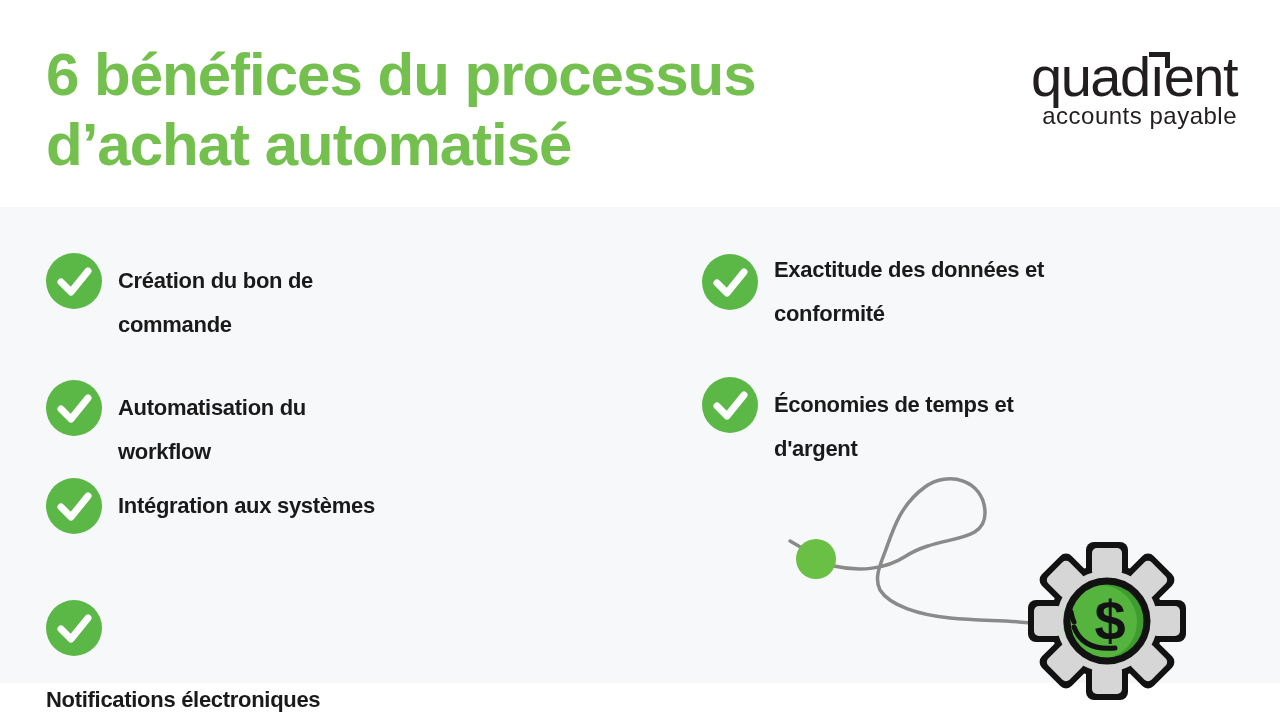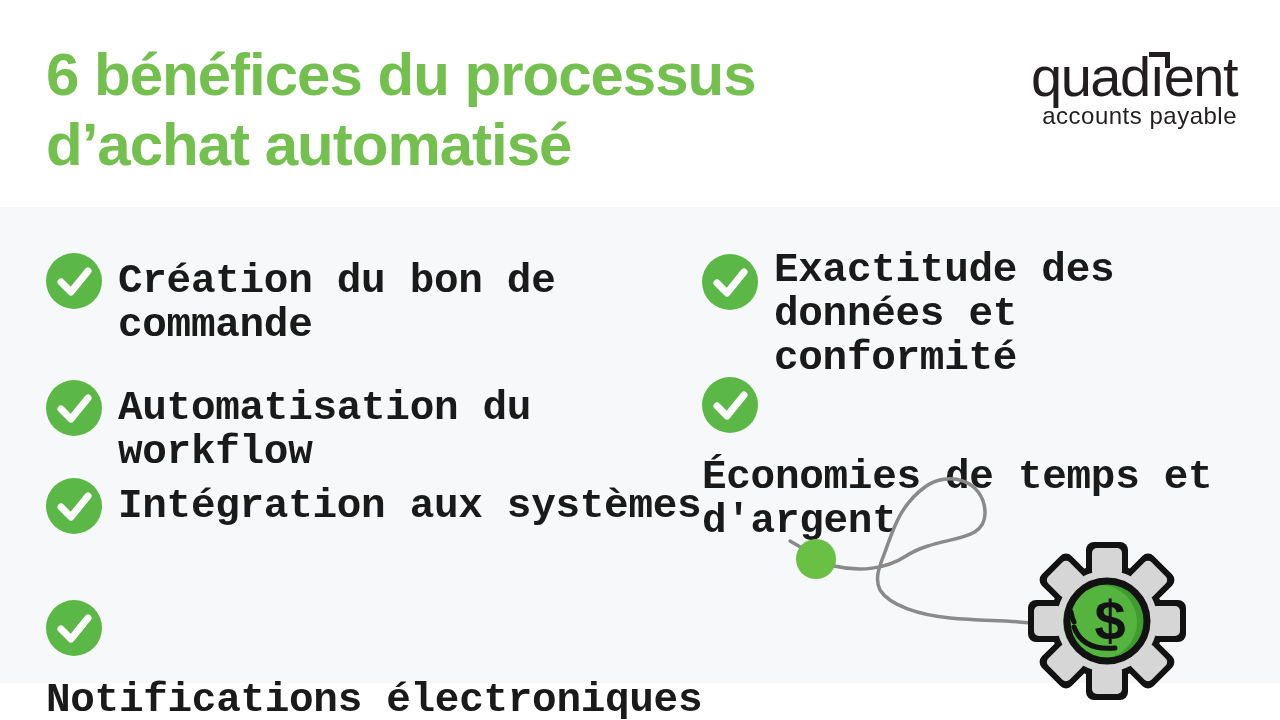--- a/index.html
+++ b/index.html
@@ -14,30 +14,30 @@
   .logo{position:absolute;right:43px;top:38px;text-align:right;color:#221e1f;}
   .logo-main{font-size:56px;line-height:54px;font-weight:500;letter-spacing:-1.5px;margin-top:12px;}
   .logo-i{position:relative;display:inline-block;}
   .logo-i::after{content:"";position:absolute;left:-1px;top:2px;width:16px;height:11px;
                  border-top:5px solid #221e1f;border-right:5px solid #221e1f;}
   .logo-sub{font-size:24px;line-height:25px;font-weight:400;letter-spacing:0.5px;margin-top:-1px;}
   .logo-by{font-size:20px;line-height:24px;font-weight:700;color:#74c04e;margin-top:2px;}
 
   .row{position:absolute;display:flex;gap:16px;align-items:flex-start;}
   .check{width:56px;height:56px;flex:none;display:block;}
-  .label{font-size:41px;font-weight:800;line-height:44px;letter-spacing:-0.3px;
-         color:#1a1a1a;white-space:pre-line;margin-top:6px;font-family:Liberation Mono, monospace;}
+  .label{font-size:22px;font-weight:800;line-height:44px;letter-spacing:-0.3px;
+         color:#1a1a1a;white-space:pre-line;margin-top:6px;}
   .label.lift{margin-top:-6px;}
 
   .row-l1{left:46px;top:253px;}
   .row-l2{left:46px;top:380px;}
   .row-l3{left:46px;top:478px;}
   .row-l4{left:46px;top:600px;flex-direction:column;}
   .row-r1{left:702px;top:254px;}
-  .row-r2{left:702px;top:377px;flex-direction:column;}
+  .row-r2{left:702px;top:377px;}
 
   .overlay{position:absolute;left:0;top:0;width:1280px;height:720px;pointer-events:none;}
   .overlay text{font-family:"Liberation Sans",sans-serif;}
 </style>
 </head>
 <body>
 
 <div class="canvas">
 
   <div class="panel"></div>

